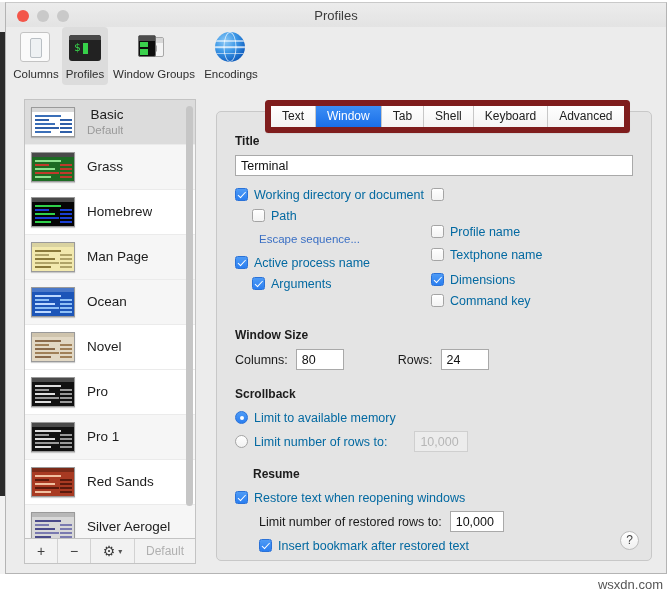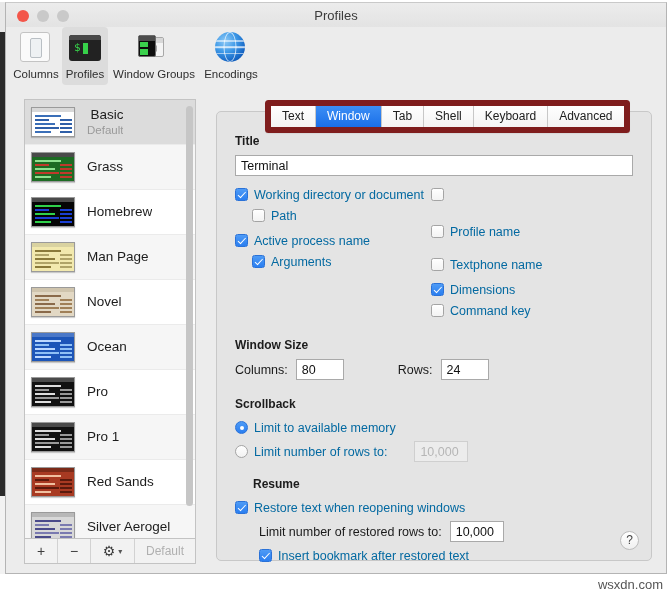--- a/index.html
+++ b/index.html
@@ -649,52 +649,52 @@
                 <div class="ln" style="left: 28px; top: 15px; width: 12px; background: rgb(176, 164, 104);"></div>
                 <div class="ln" style="left: 3px; top: 19px; width: 24px; background: rgb(176, 164, 104);"></div>
                 <div class="ln" style="left: 28px; top: 19px; width: 12px; background: rgb(176, 164, 104);"></div>
                 <div class="ln" style="left: 3px; top: 23px; width: 16px; background: rgb(138, 122, 58);"></div>
                 <div class="ln" style="left: 28px; top: 23px; width: 12px; background: rgb(176, 164, 104);"></div>
               </div>
               <div class="pname-wrap">
                 <div class="pname">Man Page</div>
               </div>
             </div>
+            <div class="prow alt">
+              <div class="thumb" style="background: rgb(28, 85, 184);">
+                <div class="tbar" style="background: rgb(74, 120, 200);"></div>
+                <div class="ln" style="left: 3px; top: 7px; width: 26px; background: rgb(188, 216, 255);"></div>
+                <div class="ln" style="left: 3px; top: 11px; width: 14px; background: rgb(143, 192, 245);"></div>
+                <div class="ln" style="left: 28px; top: 11px; width: 12px; background: rgb(143, 192, 245);"></div>
+                <div class="ln" style="left: 3px; top: 15px; width: 20px; background: rgb(188, 216, 255);"></div>
+                <div class="ln" style="left: 28px; top: 15px; width: 12px; background: rgb(143, 192, 245);"></div>
+                <div class="ln" style="left: 3px; top: 19px; width: 24px; background: rgb(143, 192, 245);"></div>
+                <div class="ln" style="left: 28px; top: 19px; width: 12px; background: rgb(143, 192, 245);"></div>
+                <div class="ln" style="left: 3px; top: 23px; width: 16px; background: rgb(188, 216, 255);"></div>
+                <div class="ln" style="left: 28px; top: 23px; width: 12px; background: rgb(143, 192, 245);"></div>
+              </div>
+              <div class="pname-wrap">
+                <div class="pname">Ocean</div>
+              </div>
+            </div>
             <div class="prow">
               <div class="thumb" style="background: rgb(226, 216, 196);">
                 <div class="tbar" style="background: rgb(207, 196, 173);"></div>
                 <div class="ln" style="left: 3px; top: 7px; width: 26px; background: rgb(138, 106, 74);"></div>
                 <div class="ln" style="left: 3px; top: 11px; width: 14px; background: rgb(160, 128, 88);"></div>
                 <div class="ln" style="left: 28px; top: 11px; width: 12px; background: rgb(160, 128, 88);"></div>
                 <div class="ln" style="left: 3px; top: 15px; width: 20px; background: rgb(138, 106, 74);"></div>
                 <div class="ln" style="left: 28px; top: 15px; width: 12px; background: rgb(160, 128, 88);"></div>
                 <div class="ln" style="left: 3px; top: 19px; width: 24px; background: rgb(160, 128, 88);"></div>
                 <div class="ln" style="left: 28px; top: 19px; width: 12px; background: rgb(160, 128, 88);"></div>
                 <div class="ln" style="left: 3px; top: 23px; width: 16px; background: rgb(138, 106, 74);"></div>
                 <div class="ln" style="left: 28px; top: 23px; width: 12px; background: rgb(160, 128, 88);"></div>
               </div>
               <div class="pname-wrap">
                 <div class="pname">Novel</div>
-              </div>
-            </div>
-            <div class="prow alt">
-              <div class="thumb" style="background: rgb(28, 85, 184);">
-                <div class="tbar" style="background: rgb(74, 120, 200);"></div>
-                <div class="ln" style="left: 3px; top: 7px; width: 26px; background: rgb(188, 216, 255);"></div>
-                <div class="ln" style="left: 3px; top: 11px; width: 14px; background: rgb(143, 192, 245);"></div>
-                <div class="ln" style="left: 28px; top: 11px; width: 12px; background: rgb(143, 192, 245);"></div>
-                <div class="ln" style="left: 3px; top: 15px; width: 20px; background: rgb(188, 216, 255);"></div>
-                <div class="ln" style="left: 28px; top: 15px; width: 12px; background: rgb(143, 192, 245);"></div>
-                <div class="ln" style="left: 3px; top: 19px; width: 24px; background: rgb(143, 192, 245);"></div>
-                <div class="ln" style="left: 28px; top: 19px; width: 12px; background: rgb(143, 192, 245);"></div>
-                <div class="ln" style="left: 3px; top: 23px; width: 16px; background: rgb(188, 216, 255);"></div>
-                <div class="ln" style="left: 28px; top: 23px; width: 12px; background: rgb(143, 192, 245);"></div>
-              </div>
-              <div class="pname-wrap">
-                <div class="pname">Ocean</div>
               </div>
             </div>
             <div class="prow">
               <div class="thumb" style="background: rgb(17, 17, 17);">
                 <div class="tbar" style="background: rgb(74, 74, 74);"></div>
                 <div class="ln" style="left: 3px; top: 7px; width: 26px; background: rgb(221, 221, 221);"></div>
                 <div class="ln" style="left: 3px; top: 11px; width: 14px; background: rgb(153, 153, 153);"></div>
                 <div class="ln" style="left: 28px; top: 11px; width: 12px; background: rgb(153, 153, 153);"></div>
                 <div class="ln" style="left: 3px; top: 15px; width: 20px; background: rgb(221, 221, 221);"></div>
                 <div class="ln" style="left: 28px; top: 15px; width: 12px; background: rgb(153, 153, 153);"></div>
@@ -802,20 +802,23 @@
               <div class="cb-row">
                 <span class="cbox on"></span>
                 <span class="cb-label">Working directory or document</span>
               </div>
 
               <div class="cb-row" style="padding-left:17px; margin-top:2px;">
                 <span class="cbox"></span>
                 <span class="cb-label">Path</span>
               </div>
 
+              <div style="padding-left:24px; margin-top:4px;">
+                <span class="link">Escape sequence...</span>
+              </div>
 
               <div class="cb-row" style="margin-top:6px;">
                 <span class="cbox on"></span>
                 <span class="cb-label">Active process name</span>
               </div>
 
               <div class="cb-row" style="padding-left:17px; margin-top:2px;">
                 <span class="cbox on"></span>
                 <span class="cb-label">Arguments</span>
               </div>
@@ -826,21 +829,21 @@
 
               <div class="cb-row">
                 <span class="cbox"></span>
               </div>
 
               <div class="cb-row" style="margin-top:18px;">
                 <span class="cbox"></span>
                 <span class="cb-label">Profile name</span>
               </div>
 
-              <div class="cb-row" style="margin-top:14px;">
+              <div class="cb-row" style="margin-top:4px;">
                 <span class="cbox"></span>
                 <span class="cb-label">Textphone name</span>
               </div>
 
               <div class="cb-row" style="margin-top:6px;">
                 <span class="cbox on"></span>
                 <span class="cb-label">Dimensions</span>
               </div>
 
               <div class="cb-row" style="margin-top:2px;">

